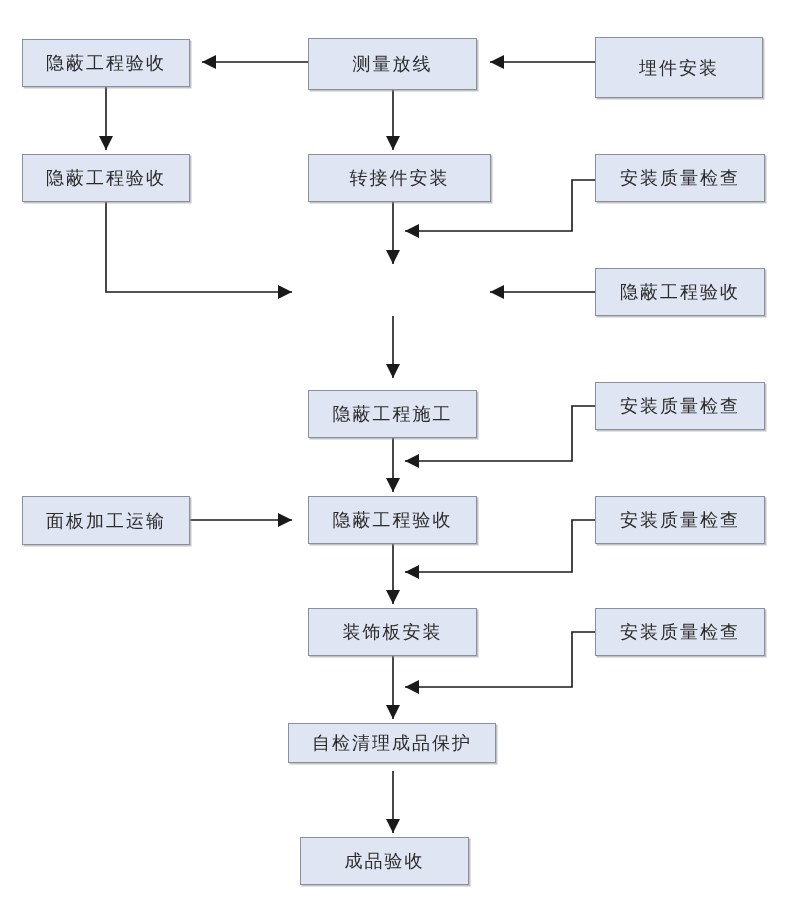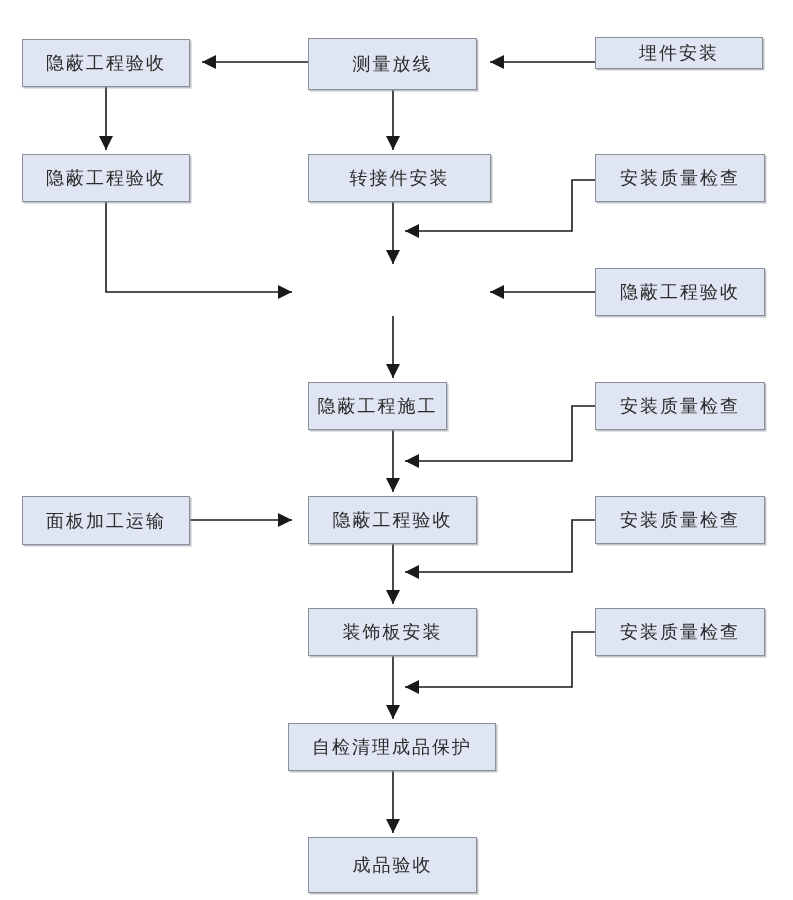--- a/index.html
+++ b/index.html
@@ -68,42 +68,42 @@
 
     <path d="M595,273 H490" marker-end="url(#arw)"></path>
 
     <path d="M190,501 H292" marker-end="url(#arw)"></path>
   </svg>
 
   <div class="node" style="left:22px;top:20px;width:168px;height:48px">隐蔽工程验收</div>
 
   <div class="node" style="left:308px;top:19px;width:169px;height:52px">测量放线</div>
 
-  <div class="node" style="left:595px;top:18px;width:168px;height:32px">埋件安装</div>
+  <div class="node" style="left:595px;top:18px;width:168px;height:61px">埋件安装</div>
 
   <div class="node" style="left:22px;top:135px;width:168px;height:48px">隐蔽工程验收</div>
 
   <div class="node" style="left:308px;top:135px;width:183px;height:48px">转接件安装</div>
 
   <div class="node" style="left:595px;top:135px;width:170px;height:48px">安装质量检查</div>
 
 
   <div class="node" style="left:595px;top:249px;width:170px;height:48px">隐蔽工程验收</div>
 
-  <div class="node" style="left:308px;top:363px;width:139px;height:48px">隐蔽工程施工</div>
+  <div class="node" style="left:308px;top:371px;width:169px;height:48px">隐蔽工程施工</div>
 
   <div class="node" style="left:595px;top:363px;width:170px;height:48px">安装质量检查</div>
 
   <div class="node" style="left:22px;top:477px;width:168px;height:49px">面板加工运输</div>
 
   <div class="node" style="left:308px;top:477px;width:169px;height:48px">隐蔽工程验收</div>
 
   <div class="node" style="left:595px;top:477px;width:170px;height:48px">安装质量检查</div>
 
   <div class="node" style="left:308px;top:589px;width:169px;height:48px">装饰板安装</div>
 
   <div class="node" style="left:595px;top:589px;width:170px;height:48px">安装质量检查</div>
 
-  <div class="node" style="left:288px;top:704px;width:208px;height:48px">自检清理成品保护</div>
+  <div class="node" style="left:288px;top:704px;width:208px;height:40px">自检清理成品保护</div>
 
-  <div class="node" style="left:308px;top:818px;width:169px;height:56px">成品验收</div>
+  <div class="node" style="left:300px;top:818px;width:169px;height:48px">成品验收</div>
 
 </div>
 
 </body></html>

